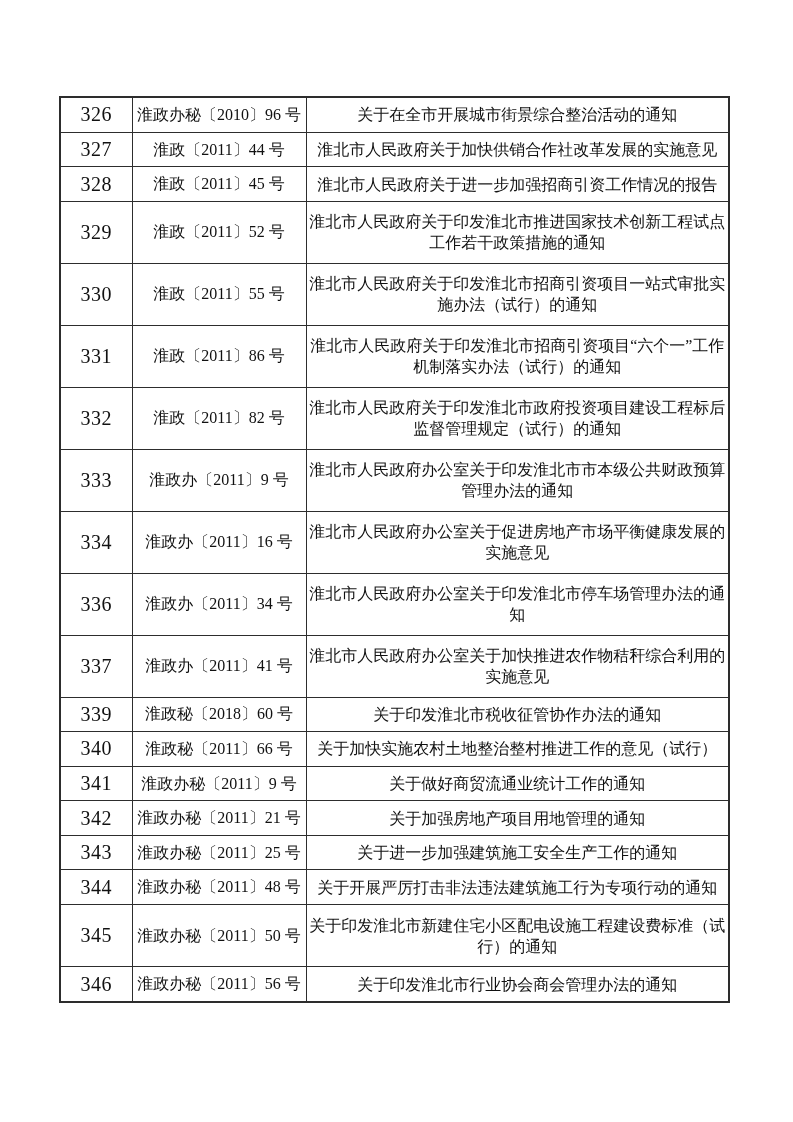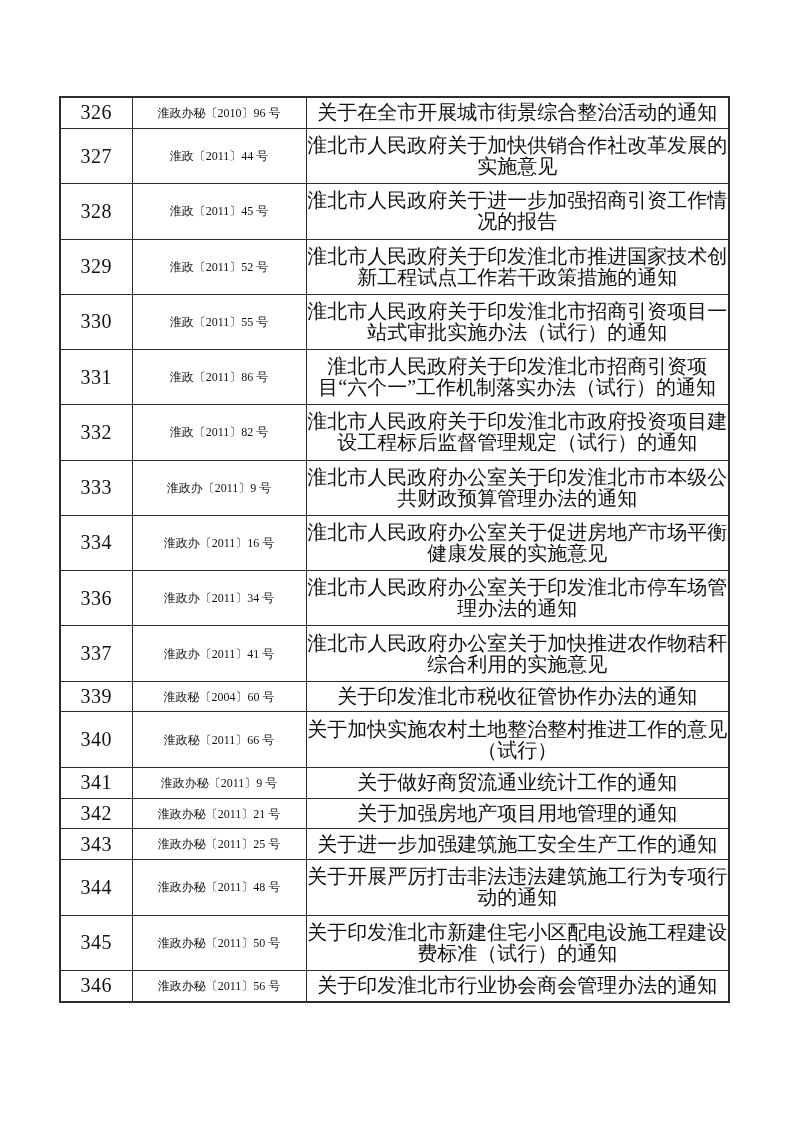--- a/index.html
+++ b/index.html
@@ -36,26 +36,26 @@
     text-align: center;
     vertical-align: middle;
     padding: 0;
     overflow: hidden;
   }
   td.col-index {
     font-size: 20px;
     letter-spacing: 0.5px;
   }
   td.col-doc {
-    font-size: 12px;
+    font-size: 16px;
     line-height: 20px;
     padding: 0 2px;
   }
   td.col-title {
-    font-size: 20px;
+    font-size: 16px;
     line-height: 21px;
     padding: 0 5px;
     margin-left: 35px;
   }
 </style>
 </head>
 <body>
 
 <div class="page">
   <table class="doc-table">
@@ -115,21 +115,21 @@
           <td class="col-doc">淮政办〔2011〕34 号</td>
           <td class="col-title">淮北市人民政府办公室关于印发淮北市停车场管理办法的通知</td>
         </tr>
         <tr>
           <td class="col-index">337</td>
           <td class="col-doc">淮政办〔2011〕41 号</td>
           <td class="col-title">淮北市人民政府办公室关于加快推进农作物秸秆综合利用的实施意见</td>
         </tr>
         <tr>
           <td class="col-index">339</td>
-          <td class="col-doc">淮政秘〔2004〕60 号</td>
+          <td class="col-doc">淮政秘〔2018〕60 号</td>
           <td class="col-title">关于印发淮北市税收征管协作办法的通知</td>
         </tr>
         <tr>
           <td class="col-index">340</td>
           <td class="col-doc">淮政秘〔2011〕66 号</td>
           <td class="col-title">关于加快实施农村土地整治整村推进工作的意见（试行）</td>
         </tr>
         <tr>
           <td class="col-index">341</td>
           <td class="col-doc">淮政办秘〔2011〕9 号</td>

